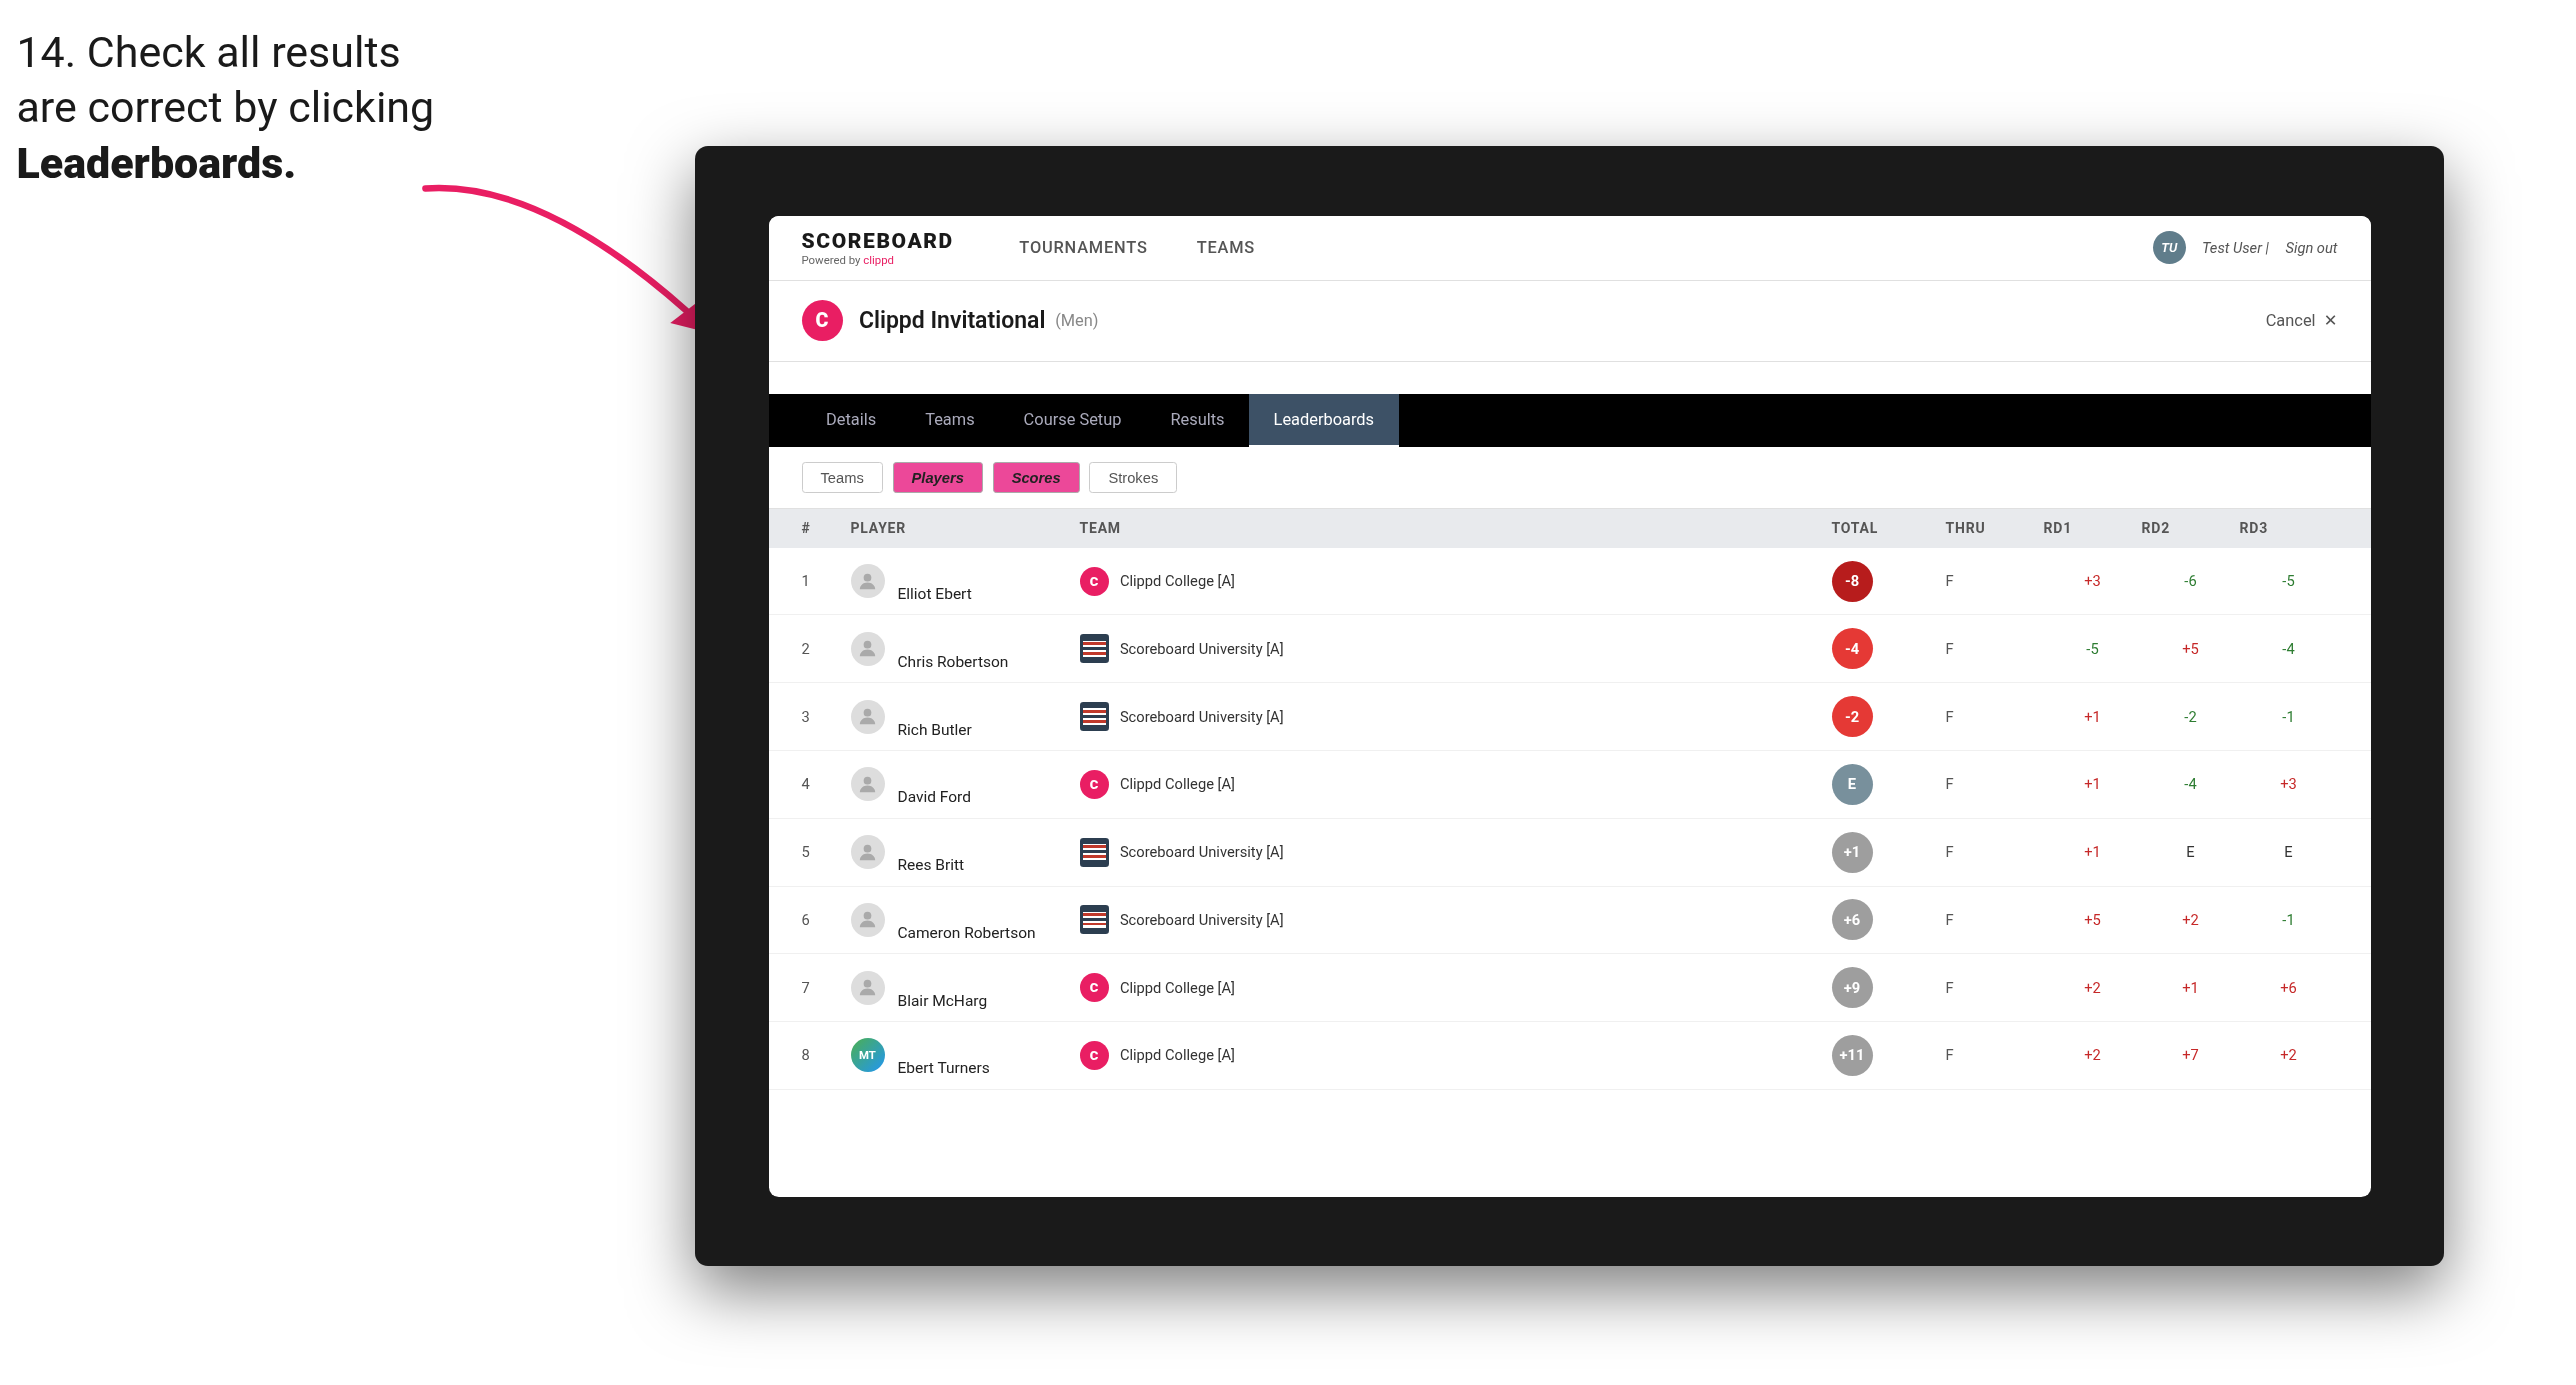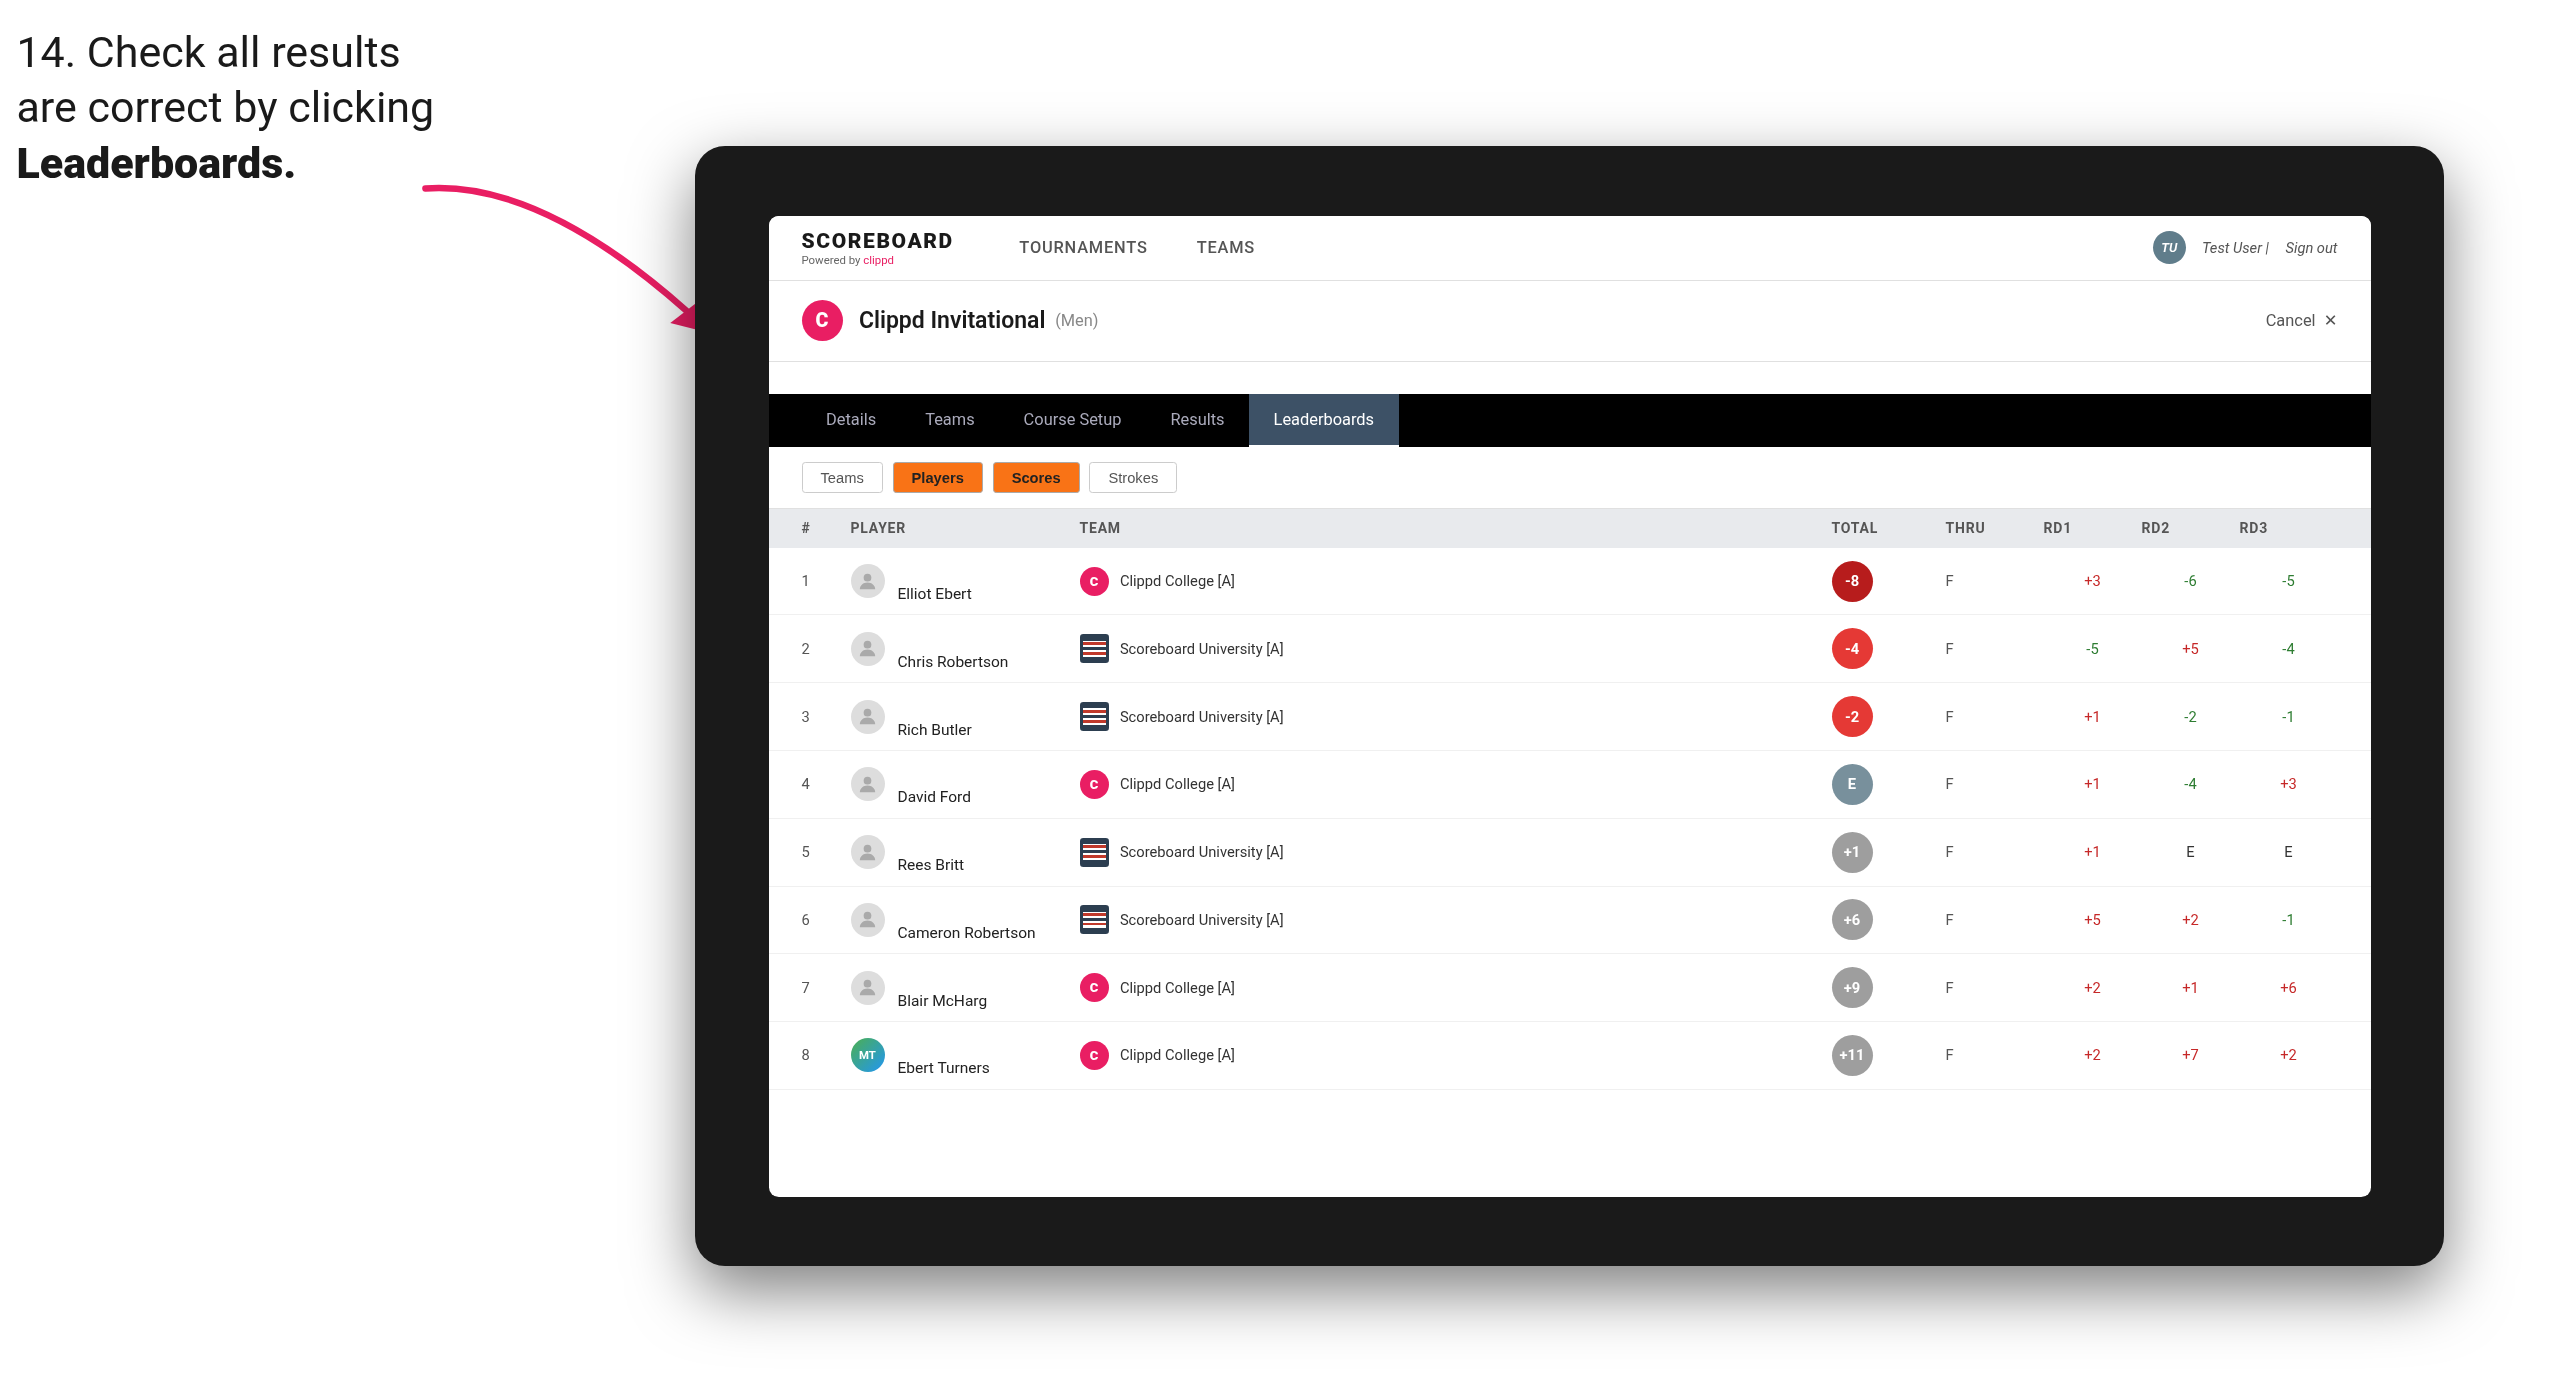--- a/index.html
+++ b/index.html
@@ -39,21 +39,21 @@
     }
 
     
     .tablet-frame {
       position: absolute;
       top: 146px;
       left: 695px;
       width: 1749px;
       height: 1120px;
       background: #1a1a1a;
-      border-radius: 30px;
+      border-radius: 13px;
       box-shadow: 0 24.5px 65px rgba(0,0,0,0.5);
       display: flex;
       align-items: center;
       justify-content: center;
     }
     .tablet-screen {
       width: 1602px;
       height: 981px;
       background: #fff;
       border-radius: 9.8px;
@@ -202,24 +202,25 @@
     .filter-btn {
       padding: 6.5px 18px;
       border: 0.8px solid #ccc;
       border-radius: 3.3px;
       font-size: 14.7px;
       color: #555;
       cursor: pointer;
       background: #fff;
     }
     .filter-btn.active {
-      background: #f97316;
+      background: #ec4899;
       border-color: #aaa;
       font-weight: 600;
       color: #222;
+      font-style: italic;
     }
 
     
     .leaderboard-table {
       flex: 1;
       overflow-y: auto;
     }
     .table-header {
       display: grid;
       grid-template-columns: 49px 229px 1fr 114px 98px 98px 98px 98px;

